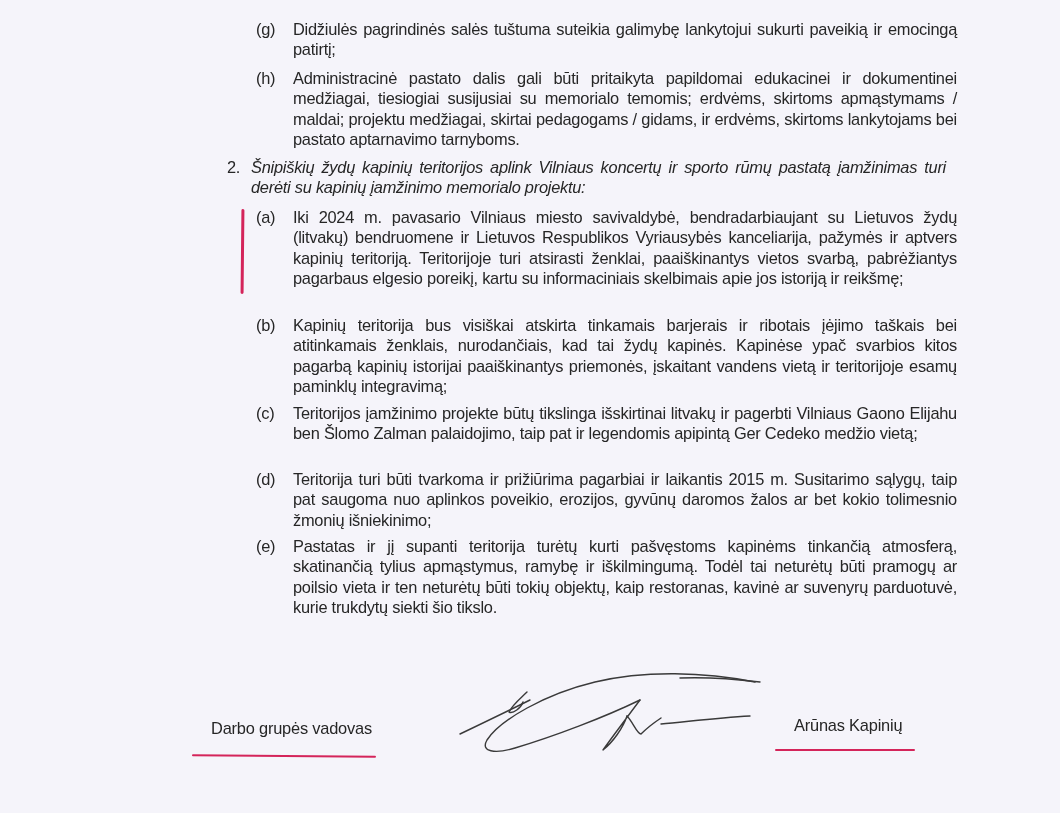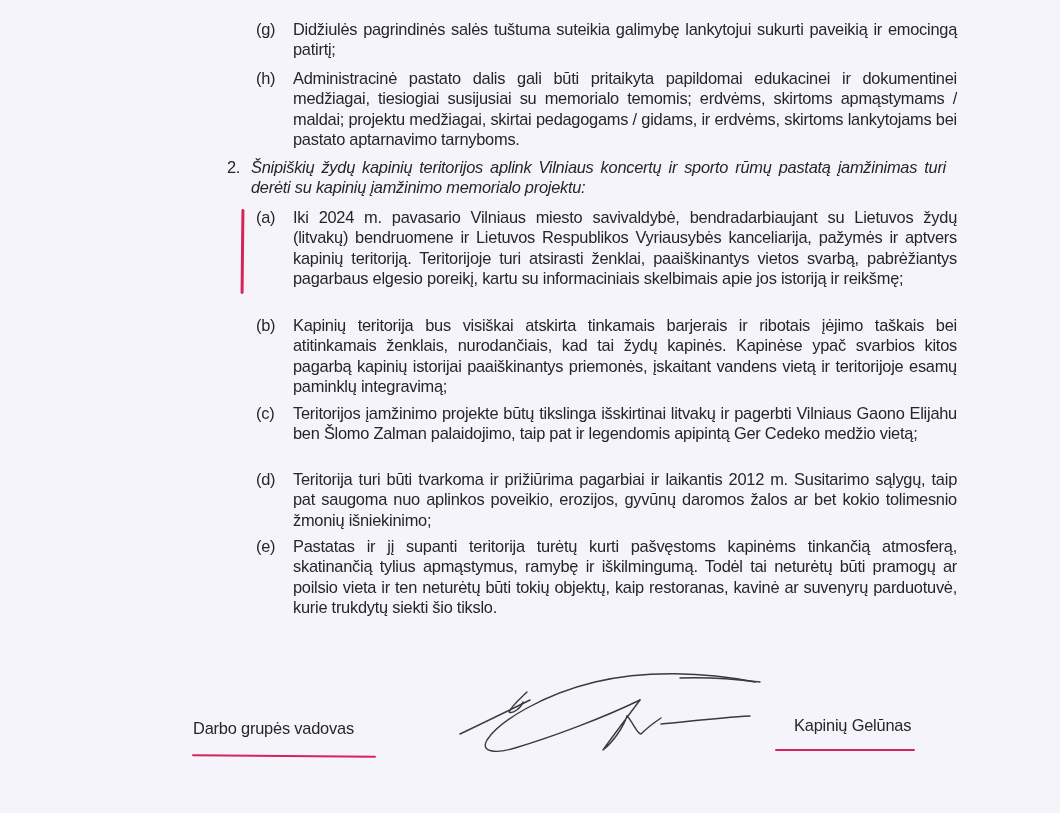--- a/index.html
+++ b/index.html
@@ -120,29 +120,29 @@
     <span class="body">Kapinių teritorija bus visiškai atskirta tinkamais barjerais ir ribotais įėjimo taškais bei atitinkamais ženklais, nurodančiais, kad tai žydų kapinės. Kapinėse ypač svarbios kitos pagarbą kapinių istorijai paaiškinantys priemonės, įskaitant vandens vietą ir teritorijoje esamų paminklų integravimą;</span>
   </div>
 
   <div class="text-block item" style="top:403px;">
     <span class="marker">(c)</span>
     <span class="body">Teritorijos įamžinimo projekte būtų tikslinga išskirtinai litvakų ir pagerbti Vilniaus Gaono Elijahu ben Šlomo Zalman palaidojimo, taip pat ir legendomis apipintą Ger Cedeko medžio vietą;</span>
   </div>
 
   <div class="text-block item" style="top:469px;">
     <span class="marker">(d)</span>
-    <span class="body">Teritorija turi būti tvarkoma ir prižiūrima pagarbiai ir laikantis 2012 m. Susitarimo sąlygų, taip pat saugoma nuo aplinkos poveikio, erozijos, gyvūnų daromos žalos ar bet kokio tolimesnio žmonių išniekinimo;</span>
+    <span class="body">Teritorija turi būti tvarkoma ir prižiūrima pagarbiai ir laikantis 2015 m. Susitarimo sąlygų, taip pat saugoma nuo aplinkos poveikio, erozijos, gyvūnų daromos žalos ar bet kokio tolimesnio žmonių išniekinimo;</span>
   </div>
 
   <div class="text-block item" style="top:536px;">
     <span class="marker">(e)</span>
     <span class="body">Pastatas ir jį supanti teritorija turėtų kurti pašvęstoms kapinėms tinkančią atmosferą, skatinančią tylius apmąstymus, ramybę ir iškilmingumą. Todėl tai neturėtų būti pramogų ar poilsio vieta ir ten neturėtų būti tokių objektų, kaip restoranas, kavinė ar suvenyrų parduotuvė, kurie trukdytų siekti šio tikslo.</span>
   </div>
 
-  <div class="sig-label" style="left:193px; top:719px;">Darbo grupės vadovas</div>
+  <div class="sig-label" style="left:211px; top:719px;">Darbo grupės vadovas</div>
   <div class="red-underline" style="left:192px; top:755px; width:184px; transform:rotate(0.4deg);"></div>
 
   <svg class="signature" viewBox="0 0 320 120">
     <g fill="none" stroke="#3a3a3a" stroke-width="1.4" stroke-linecap="round" stroke-linejoin="round">
 
       <path d="M5 72 C 30 60, 55 48, 75 38"></path>
 
       <path d="M72 30 C 66 36, 58 42, 54 50 C 58 52, 66 46, 68 40"></path>
 
       <path d="M300 20 C 250 10, 190 8, 140 20 C 90 32, 45 58, 32 78 C 25 90, 40 92, 60 86 C 100 74, 150 55, 185 38"></path>
@@ -150,16 +150,16 @@
       <path d="M225 16 C 250 15, 280 17, 305 20"></path>
 
       <path d="M185 38 C 170 58, 155 78, 148 88 C 158 80, 168 66, 172 54"></path>
 
       <path d="M172 54 C 178 60, 182 72, 186 72 C 192 66, 200 60, 206 56"></path>
 
       <path d="M206 62 C 230 60, 260 56, 295 54"></path>
     </g>
   </svg>
 
-  <div class="sig-label" style="left:794px; top:716px;">Kapinių Gelūnas</div>
+  <div class="sig-label" style="left:794px; top:716px;">Arūnas Kapinių</div>
   <div class="red-underline" style="left:775px; top:749px; width:140px;"></div>
 
 </div>
 
 </body></html>

